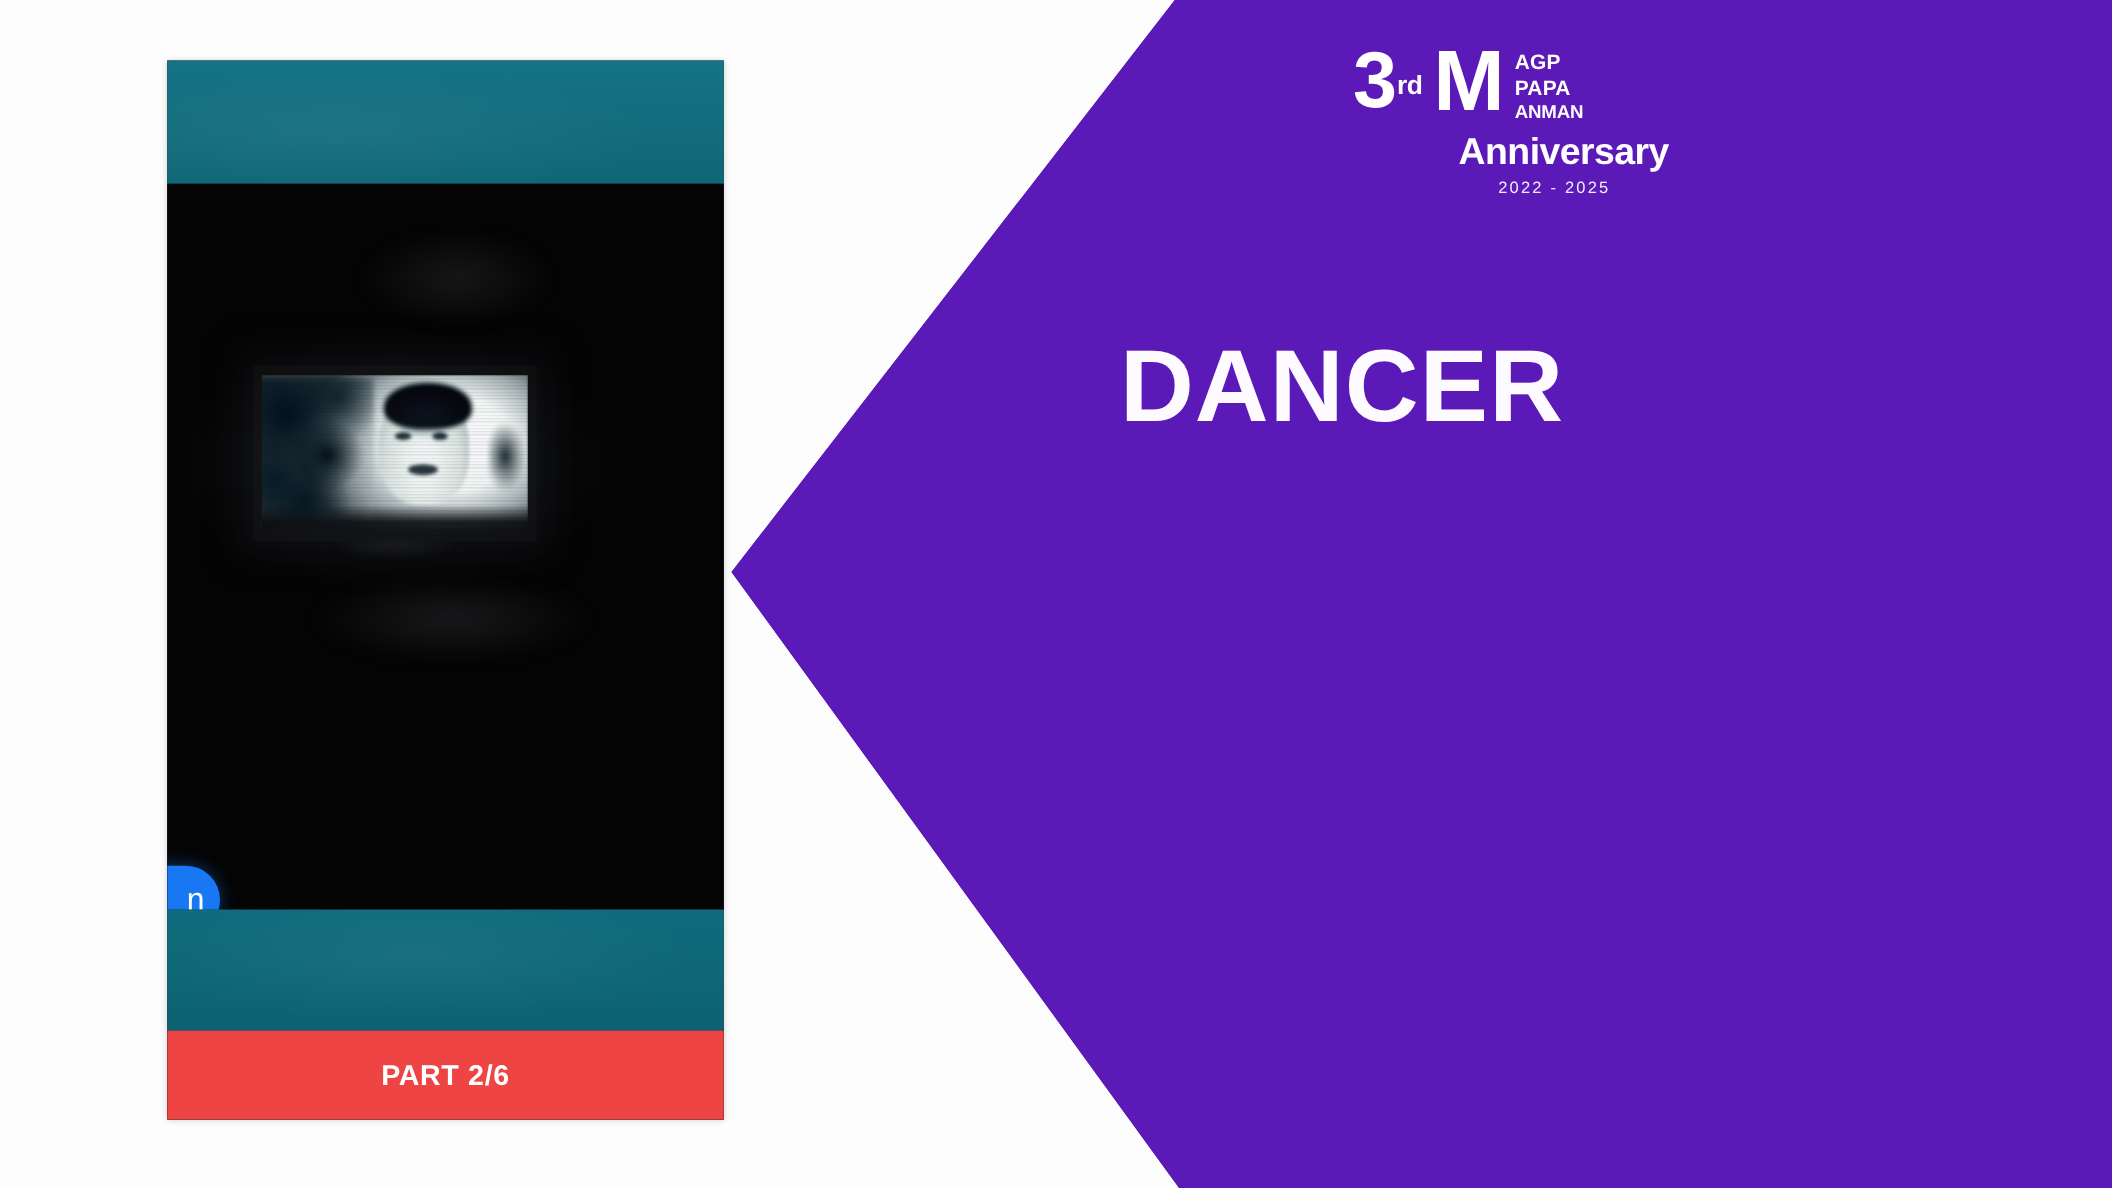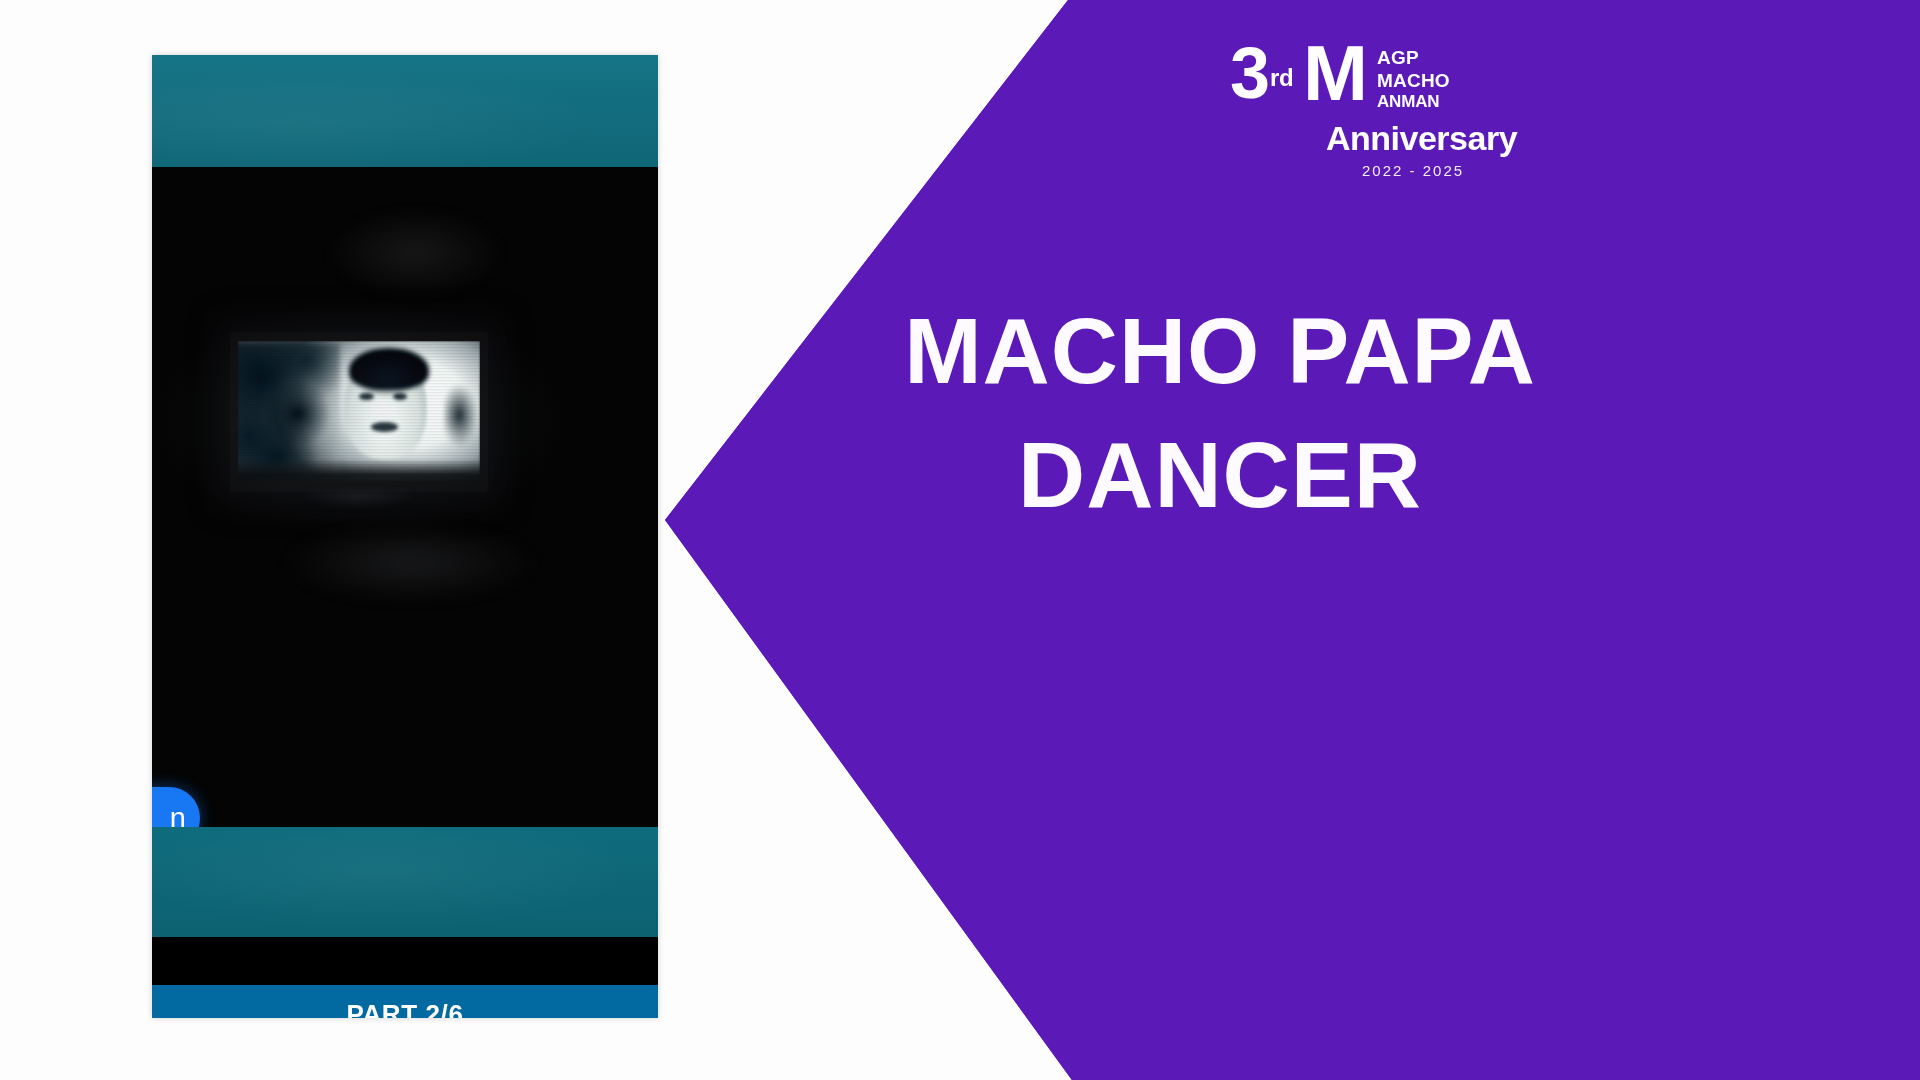--- a/index.html
+++ b/index.html
@@ -193,26 +193,25 @@
     background: #0f6a79;
     background-image:
       radial-gradient(ellipse at 45% 40%, rgba(255,255,255,0.05), rgba(0,0,0,0) 65%),
       linear-gradient(180deg, #0e6c7c 0%, #0d6171 100%);
   }
   .card-footer {
     position: absolute;
     left: 0;
     top: 882px;
     width: 100%;
-    height: 58px;
-    background: #0369a1;
+    height: 81px;
+    background: #ef4444;
     display: flex;
     align-items: center;
     justify-content: center;
-    margin-top: 48px;
   }
   .card-footer-label {
     color: #ffffff;
     font-size: 26px;
     font-weight: 800;
     letter-spacing: 0.6px;
   }
 
   
   .tv-wrap {
@@ -409,31 +408,30 @@
   <div class="diamond-content">
 
     <div class="anniv-logo">
       <div class="anniv-top">
         <span class="anniv-num">3</span>
         <span class="anniv-ord">rd</span>
         <span class="anniv-mark">
           <span class="anniv-bigm">M</span>
           <span class="anniv-words">
             <span>AGP</span>
-            <span>MACHO</span>
+            <span>PAPA</span>
             <span class="anniv-word3">ANMAN</span>
           </span>
         </span>
       </div>
       <div class="anniv-sub">Anniversary</div>
       <div class="anniv-years">2022 - 2025</div>
     </div>
 
     <div class="title-block">
-      <div class="title-line">MACHO PAPA</div>
       <div class="title-line">DANCER</div>
     </div>
 
   </div>
 
   <div class="video-card">
 
     <div class="card-band-top"></div>
 
     <div class="card-video">

